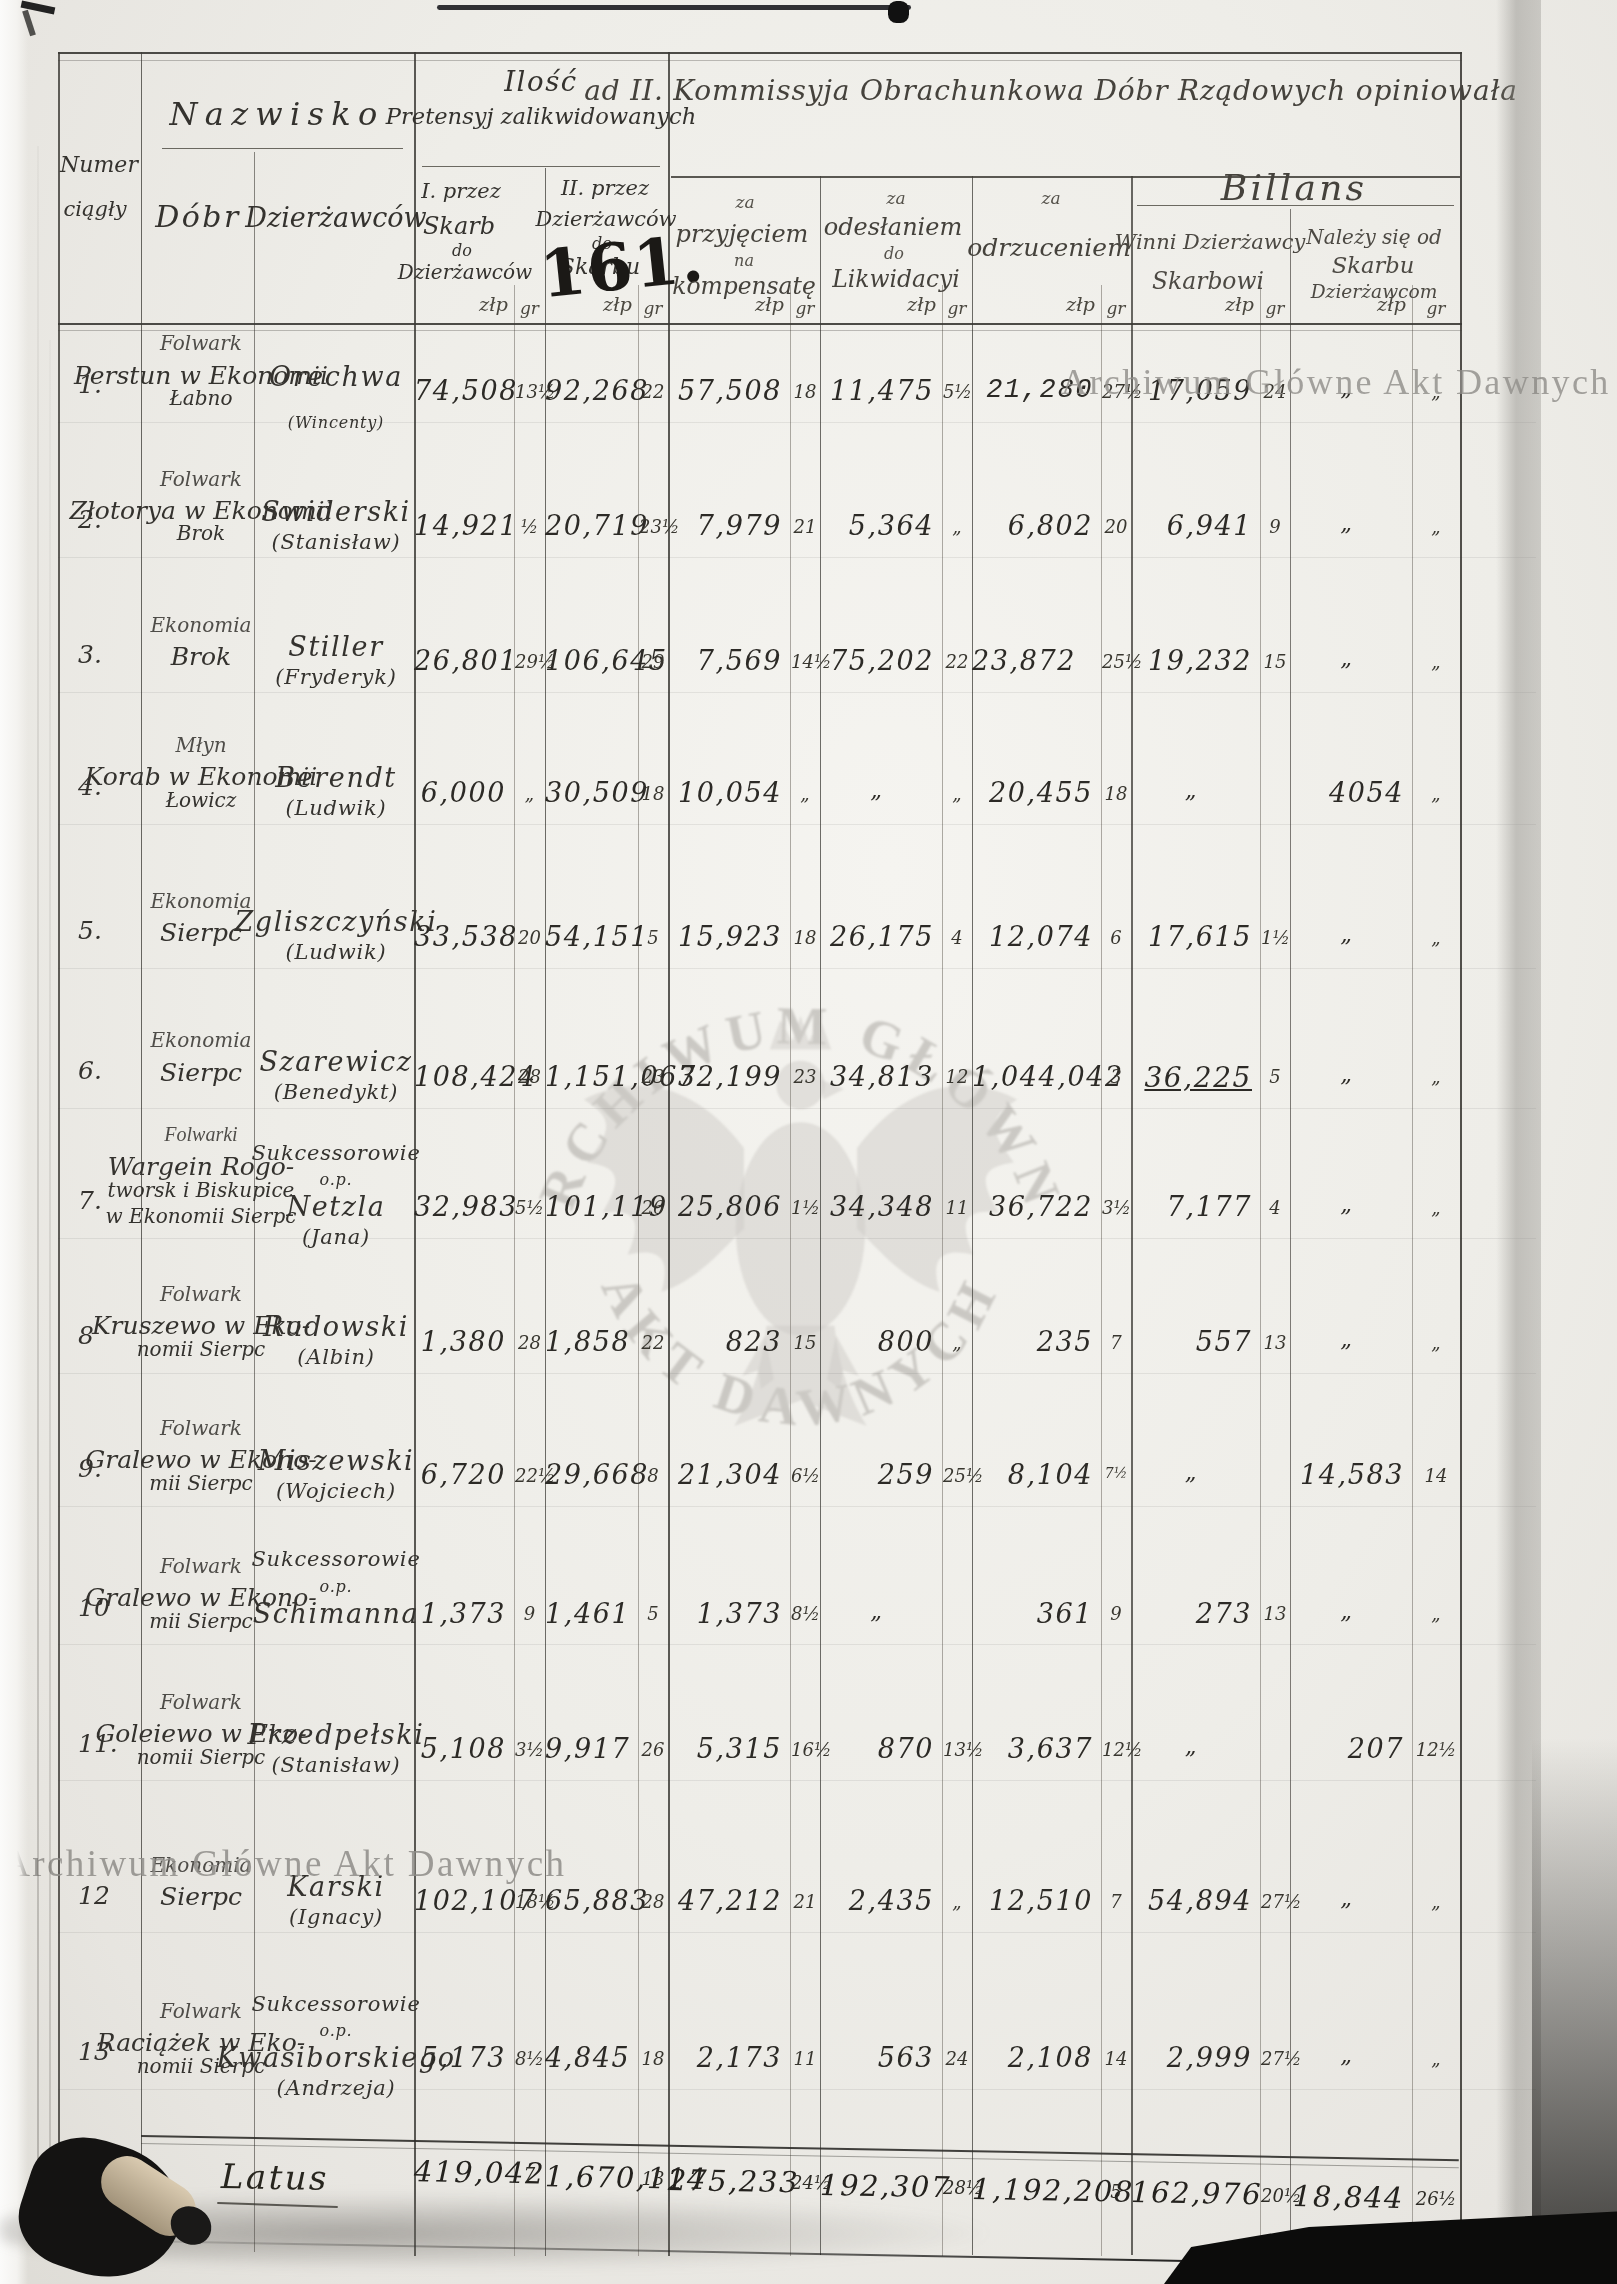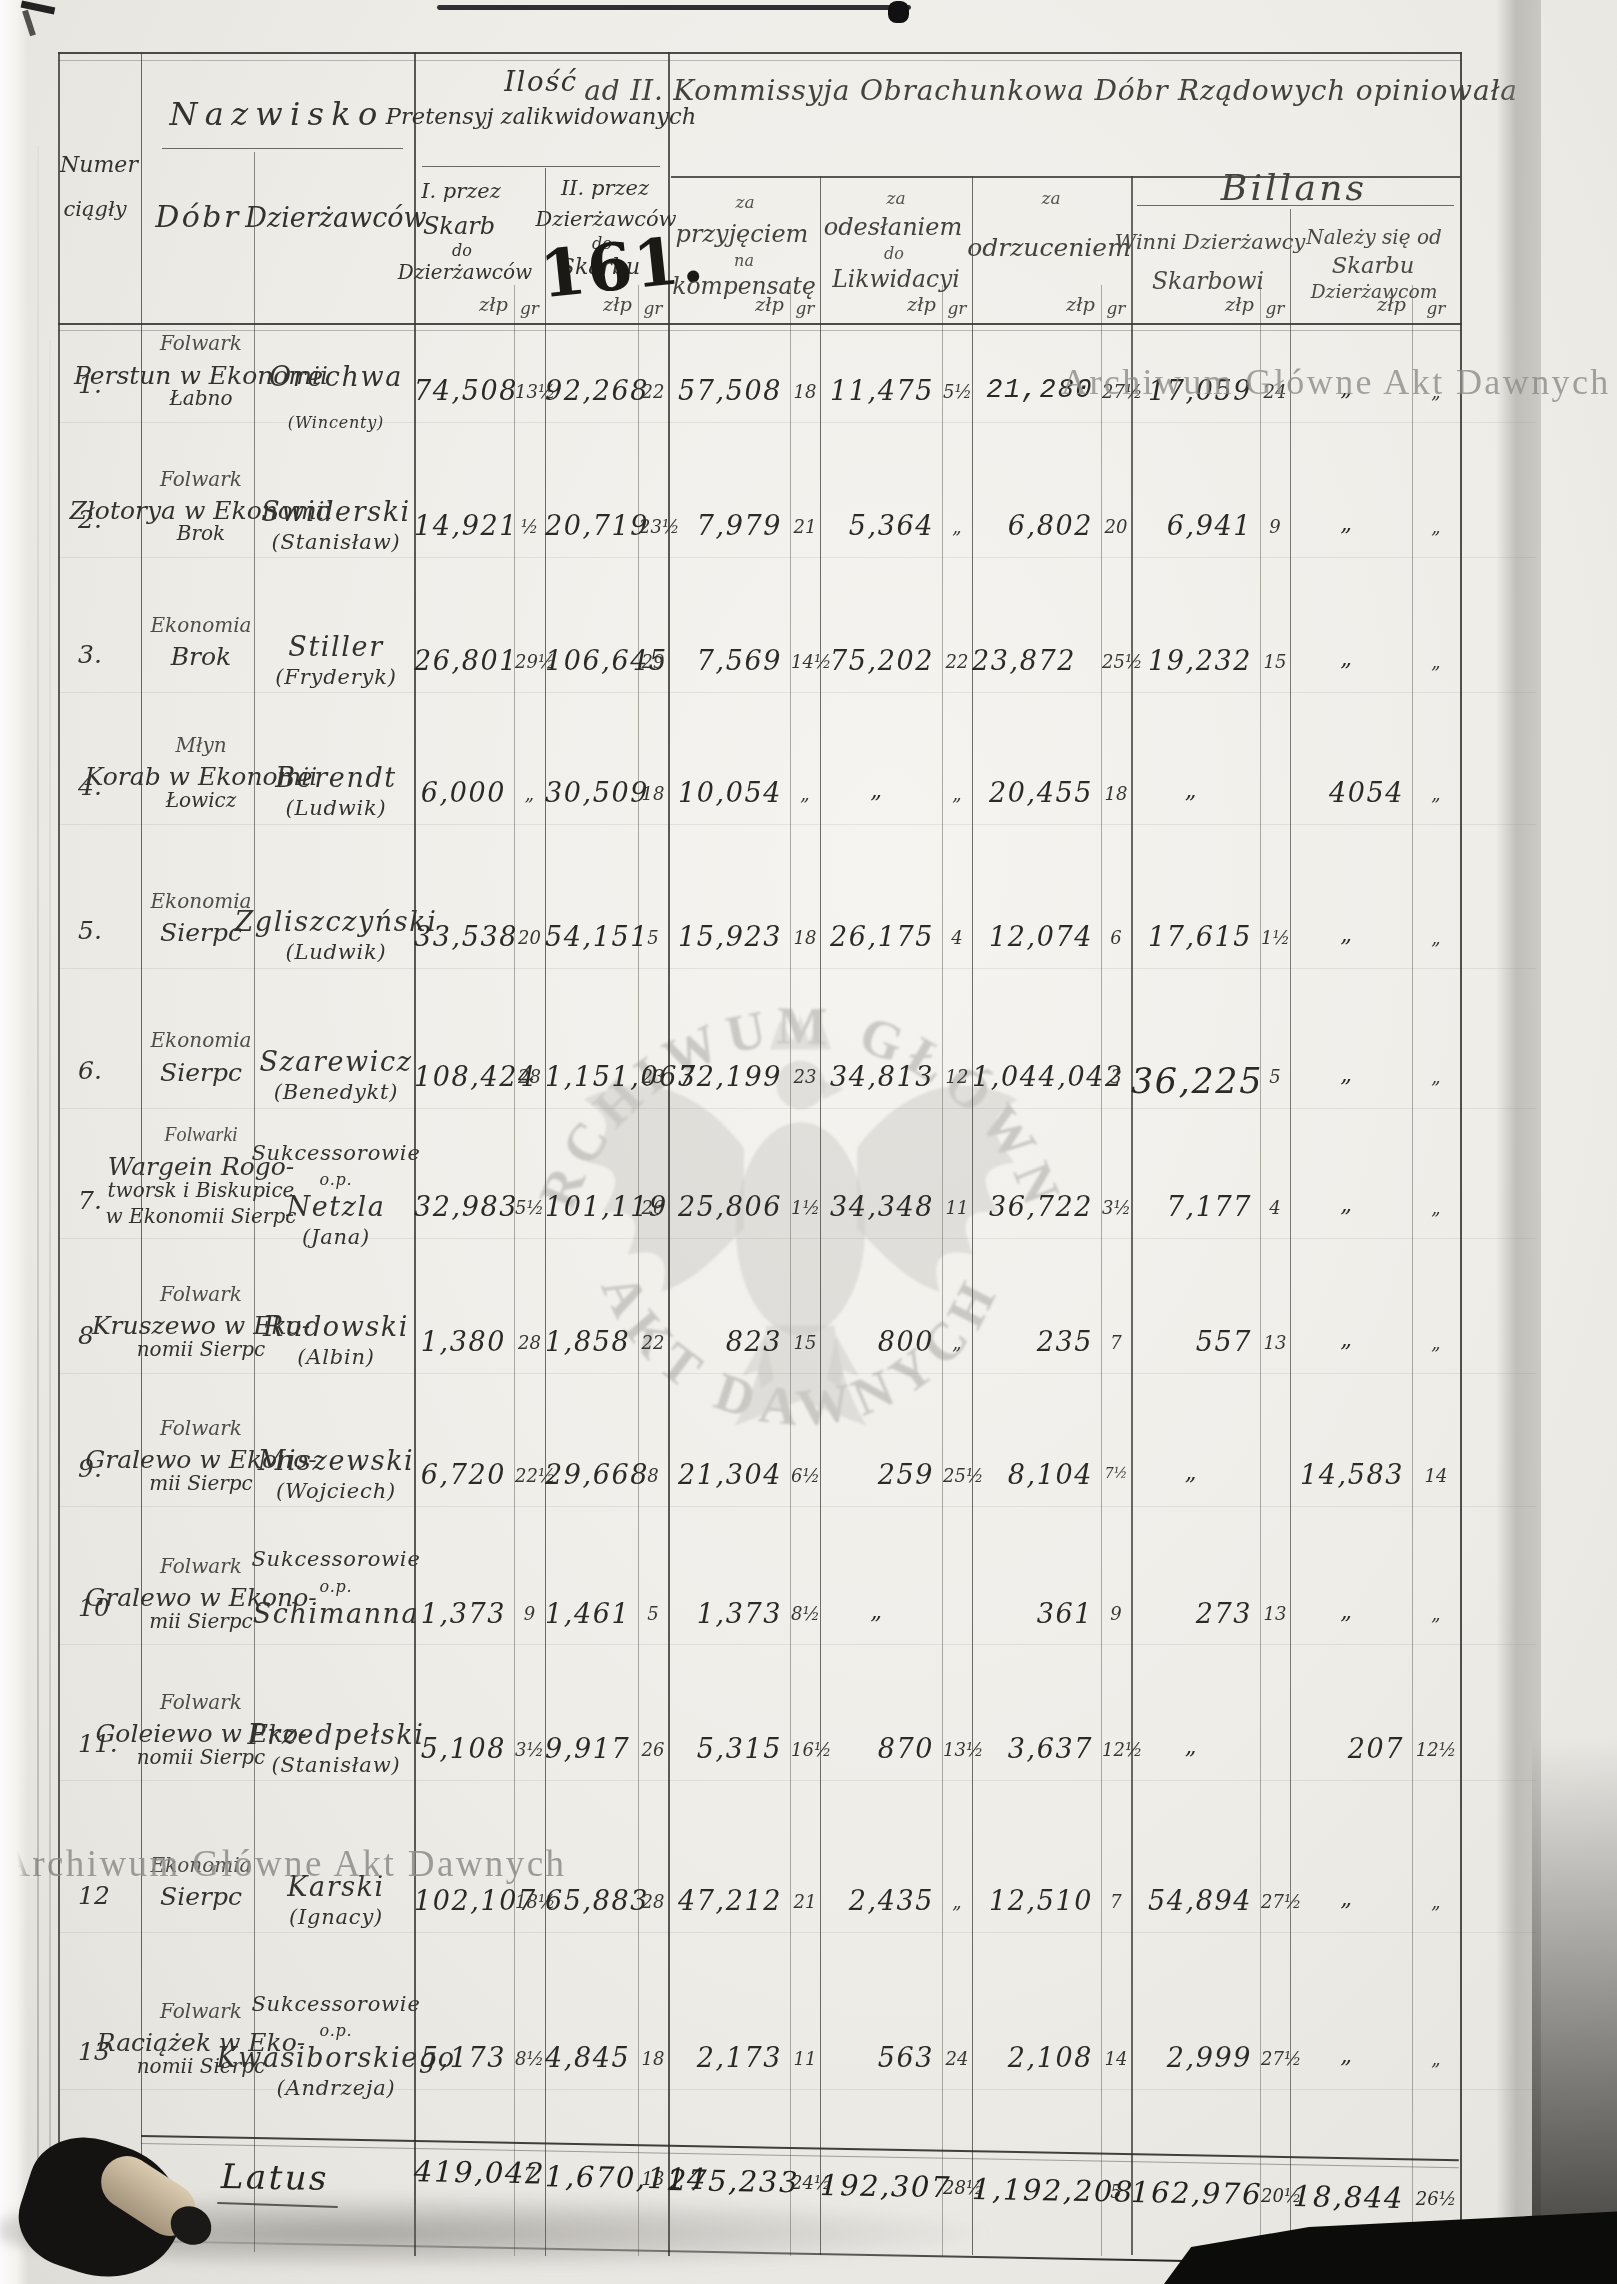--- a/index.html
+++ b/index.html
@@ -236,21 +236,21 @@
       <div class="abs hw" style="left: 414px; width: 92px; top: 1061px; font-size: 27px; letter-spacing: 1.6px; color: rgb(44, 42, 38); text-align: right;">108,424</div>
       <div class="abs hw" style="left: 515px; width: 29px; top: 1066px; font-size: 18px; color: rgb(56, 54, 47); text-align: center;">28</div>
       <div class="abs hw" style="left: 545px; width: 85px; top: 1061px; font-size: 27px; letter-spacing: 1.6px; color: rgb(44, 42, 38); text-align: right;">1,151,063</div>
       <div class="abs hw" style="left: 639px; width: 28px; top: 1066px; font-size: 18px; color: rgb(56, 54, 47); text-align: center;">23</div>
       <div class="abs hw" style="left: 668px; width: 114px; top: 1061px; font-size: 27px; letter-spacing: 1.6px; color: rgb(44, 42, 38); text-align: right;">72,199</div>
       <div class="abs hw" style="left: 791px; width: 28px; top: 1066px; font-size: 18px; color: rgb(56, 54, 47); text-align: center;">23</div>
       <div class="abs hw" style="left: 820px; width: 114px; top: 1061px; font-size: 27px; letter-spacing: 1.6px; color: rgb(44, 42, 38); text-align: right;">34,813</div>
       <div class="abs hw" style="left: 943px; width: 28px; top: 1066px; font-size: 18px; color: rgb(56, 54, 47); text-align: center;">12</div>
       <div class="abs hw" style="left: 972px; width: 121px; top: 1061px; font-size: 27px; letter-spacing: 1.6px; color: rgb(44, 42, 38); text-align: right;">1,044,042</div>
       <div class="abs hw" style="left: 1102px; width: 28px; top: 1066px; font-size: 18px; color: rgb(56, 54, 47); text-align: center;">3</div>
-      <div class="abs hw" style="left: 1131px; width: 121px; top: 1061px; font-size: 35px; letter-spacing: 1.6px; color: rgb(44, 42, 38); text-align: center;">36,225</div>
+      <div class="abs hw" style="left: 1131px; width: 121px; top: 1061px; font-size: 28px; letter-spacing: 1.6px; color: rgb(44, 42, 38); text-align: right; text-decoration: underline;">36,225</div>
       <div class="abs hw" style="left: 1261px; width: 28px; top: 1066px; font-size: 18px; color: rgb(56, 54, 47); text-align: center;">5</div>
       <div class="abs hw" style="left: 1290px; width: 114px; top: 1061px; font-size: 22.6px; letter-spacing: 1.6px; color: rgb(44, 42, 38); text-align: center;">„</div>
       <div class="abs hw" style="left: 1413px; width: 46px; top: 1066px; font-size: 18px; color: rgb(56, 54, 47); text-align: center;">„</div>
       <div class="abs hline" style="left: 58px; top: 1108px; width: 1478px; height: 0.8px; background: rgba(60, 58, 52, 0.09);"></div>
       <div class="abs hw" style="left: 78px; top: 1186px; font-size: 25px;">7.</div>
       <div class="abs hw c smallcap" style="left: 201px; top: 1123px; font-size: 20px; opacity: 0.85; font-family: Liberation Serif, serif;">Folwarki</div>
       <div class="abs hw c smallcap" style="left: 201px; top: 1152px; font-size: 25px; opacity: 1;">Wargein Rogo-</div>
       <div class="abs hw c smallcap" style="left: 201px; top: 1178px; font-size: 20px; opacity: 1;">tworsk i Biskupice</div>
       <div class="abs hw c smallcap" style="left: 201px; top: 1204px; font-size: 20px; opacity: 1;">w Ekonomii Sierpc</div>
       <div class="abs hw c" style="left: 336px; top: 1141px; font-size: 21px; letter-spacing: 0.8px;">Sukcessorowie</div>

